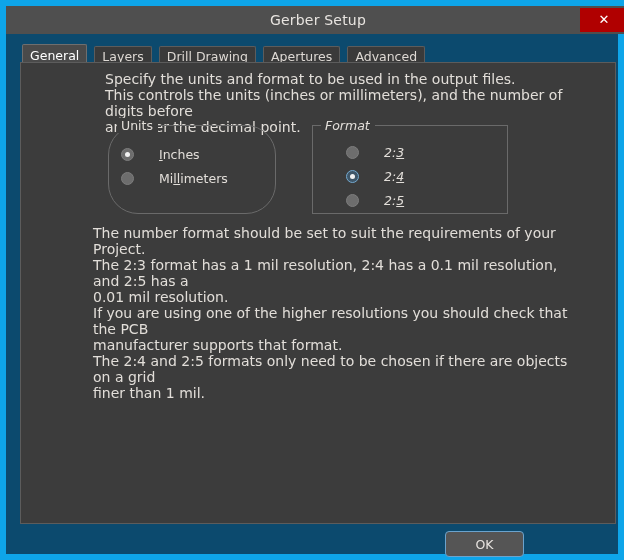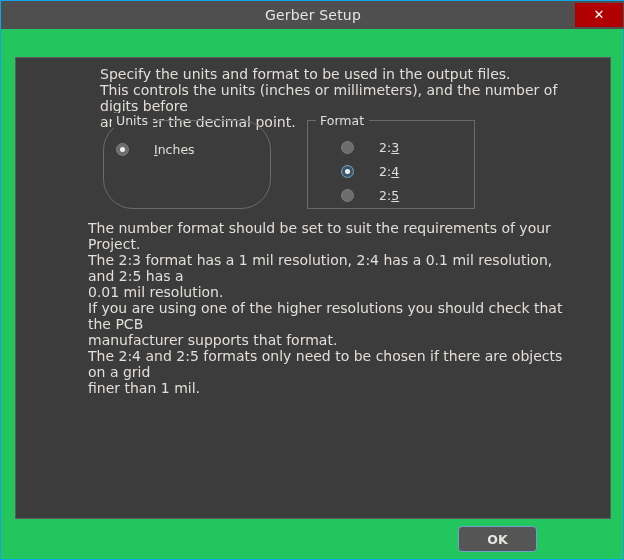--- a/index.html
+++ b/index.html
@@ -12,22 +12,22 @@
     height: 560px;
     font-family: "DejaVu Sans", sans-serif;
     overflow: hidden;
   }
 
   #dialog {
     position: absolute;
     left: 0; top: 0;
     width: 624px;
     height: 560px;
-    background: #22c55e;
-    border: 1px solid #0ea5e9;
+    background: #0c4a6e;
+    border: 6px solid #0ea5e9;
     box-sizing: border-box;
     padding-left: 36px;
   }
 
   
   #titlebar {
     position: absolute;
     left: 0; top: 0;
     width: 624px;
     height: 28px;
@@ -140,22 +140,23 @@
   #units-group {
     left: 87px;
     top: 62px;
     width: 168px;
     height: 89px;
     border-radius: 30px;
   }
   #format-group {
     left: 291px;
     top: 62px;
-    width: 168px;
+    width: 196px;
     height: 89px;
+    font-style: italic;
   }
 
   
   .radio-row {
     position: absolute;
     height: 18px;
     display: flex;
     align-items: center;
     cursor: pointer;
   }
@@ -214,58 +215,68 @@
     background: #555555;
     border: 1px solid #6d6d6d;
     border-radius: 4px;
     color: #e8e4e0;
     font-size: 12.5px;
     font-family: "DejaVu Sans", sans-serif;
     cursor: pointer;
     padding: 0;
   }
   #ok-button {
-    left: 457px;
+    left: 439px;
     width: 79px;
     border-color: #6ba3cd;
-    font-weight: bold;
   }
   #cancel-button {
     left: 541px;
     width: 73px;
     margin-top: 37px;
   }
 </style>
 </head>
 <body>
 
 <div id="dialog">
 
   <div id="titlebar">
     <div id="title-text">Gerber Setup</div>
     <button id="close-button">
       <span class="x-glyph">✕</span>
     </button>
   </div>
 
+  <div id="tabstrip">
+    <div class="tab selected">General</div>
+    <div class="tab">Layers</div>
+    <div class="tab">Drill Drawing</div>
+    <div class="tab">Apertures</div>
+    <div class="tab">Advanced</div>
+  </div>
 
   <div id="panel">
 
     <div class="para" id="intro-text">Specify the units and format to be used in the output files.
 This controls the units (inches or millimeters), and the number of digits before
 and after the decimal point.</div>
 
     <div class="groupbox" id="units-group">
       <div class="gb-title">Units</div>
 
       <div class="radio-row r0">
         <span class="radio-dot checked"></span>
         <span class="radio-label"><u class="mn">I</u>nches</span>
       </div>
 
+      <div class="radio-row r1">
+        <span class="radio-dot"></span>
+        <span class="radio-label">Mi<u class="mn">ll</u>imeters</span>
+      </div>
     </div>
 
     <div class="groupbox" id="format-group">
       <div class="gb-title">Format</div>
 
       <div class="radio-row r0">
         <span class="radio-dot"></span>
         <span class="radio-label">2:<u class="mn">3</u></span>
       </div>
 

